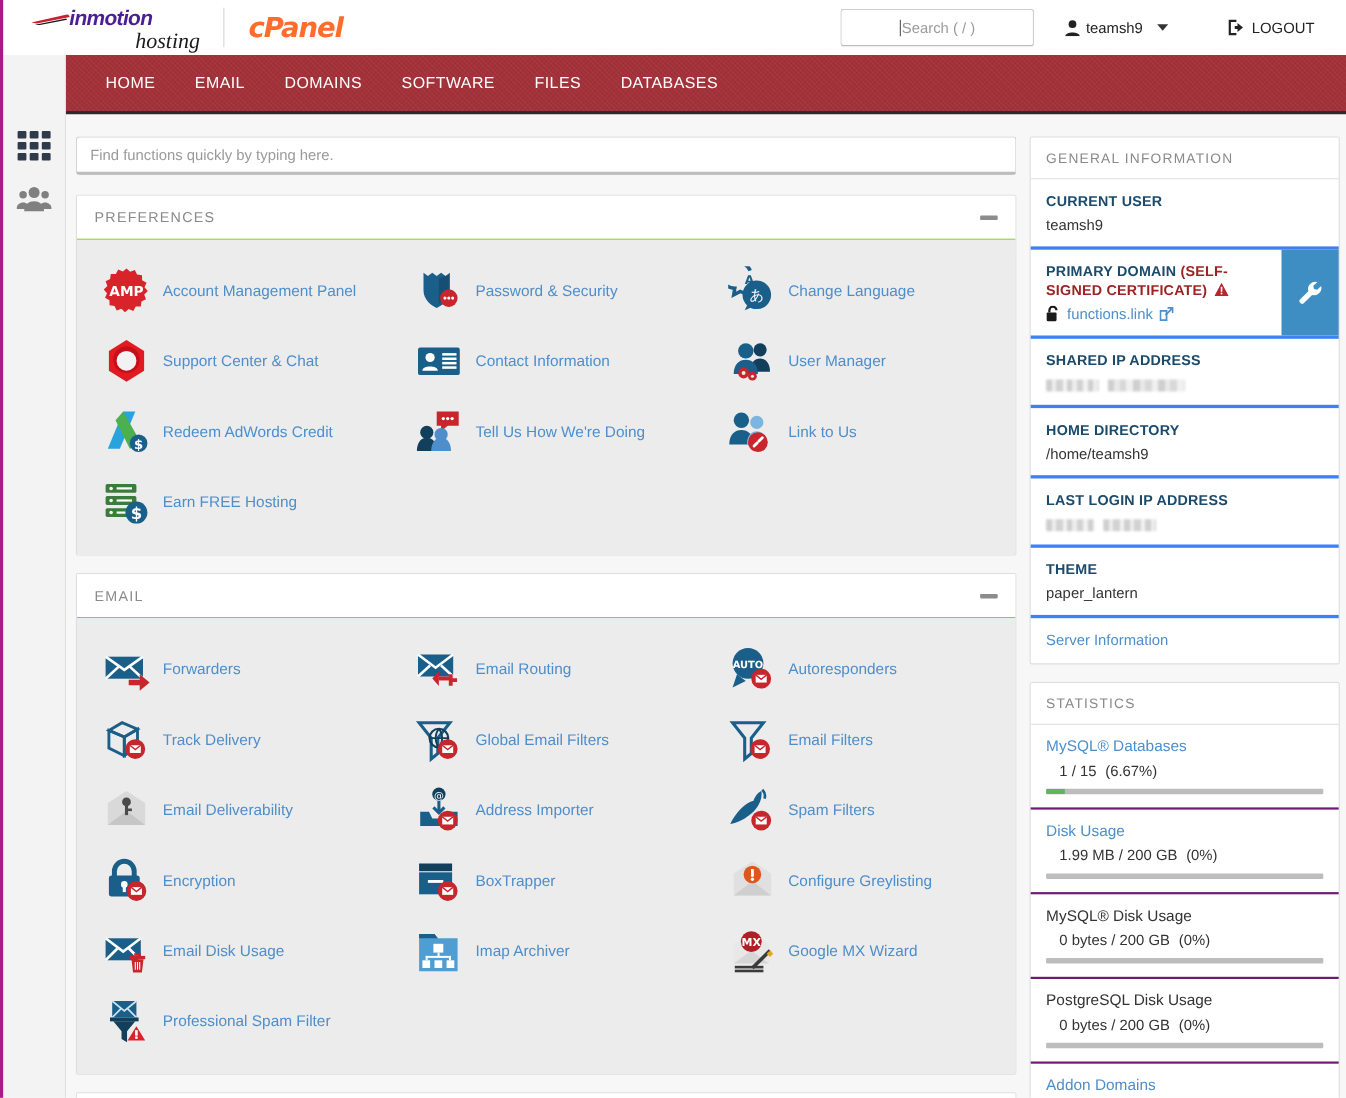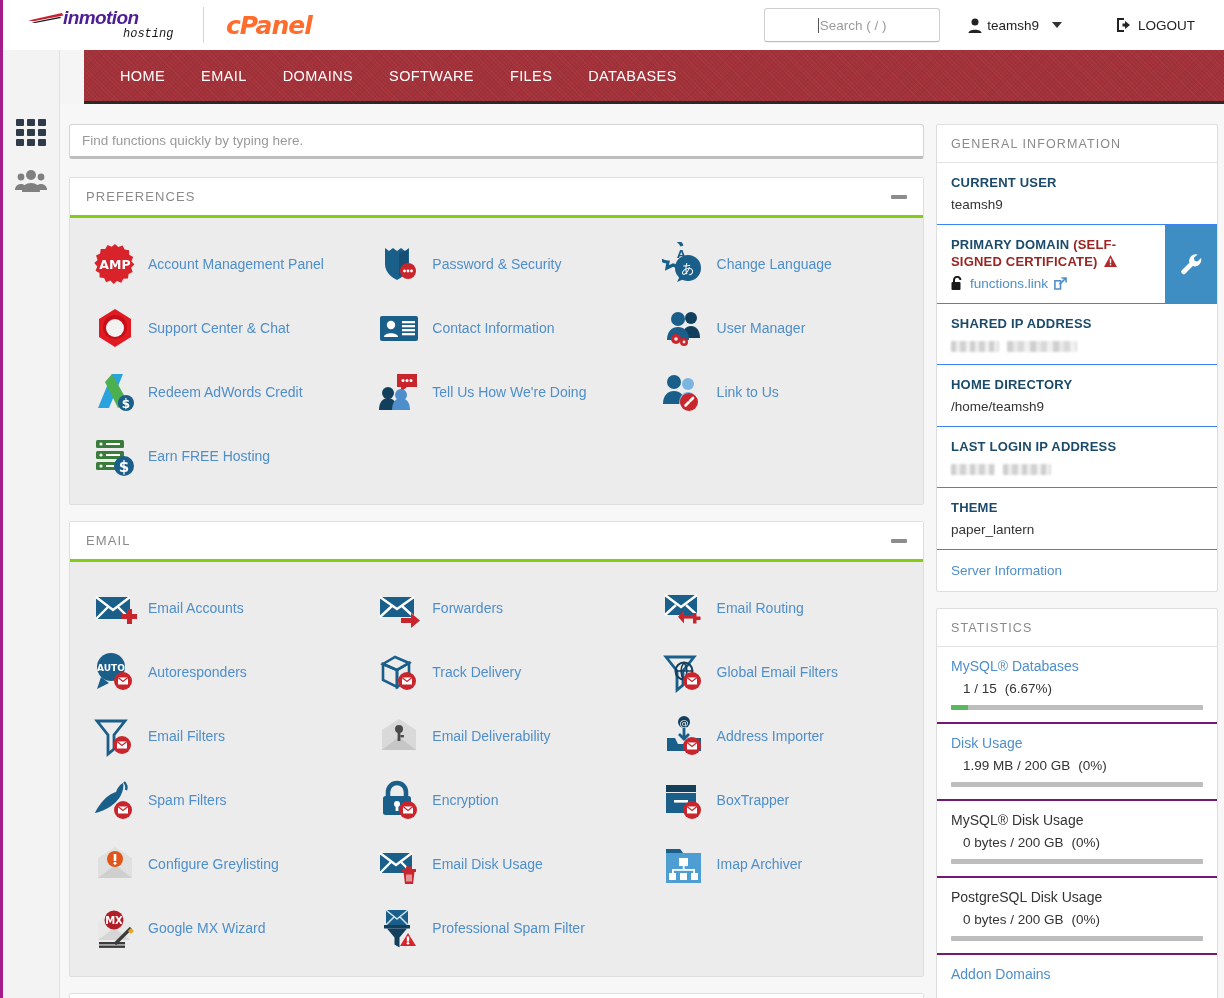--- a/index.html
+++ b/index.html
@@ -27,22 +27,22 @@
     position: absolute; left: 0; top: 10px; width: 42px; height: 10px;
   }
   .im-word {
     position: absolute; left: 38px; top: 4px;
     font-family: Liberation Sans, sans-serif;
     font-weight: bold; font-style: italic; font-size: 19px;
     color: #4c1d95; letter-spacing: -0.6px;
   }
   .im-sub {
     position: absolute; left: 98px; top: 24px;
-    font-family: Liberation Mono, monospace;
-    font-style: italic; font-size: 12px; color: #1a1a1a;
+    font-family: Liberation Serif, serif;
+    font-style: italic; font-size: 20px; color: #1a1a1a;
   }
   .brand-div {
     width: 1px; height: 36px; background: #d5d5d5; margin: 0 22px 0 8px;
   }
   .cpanel-word {
     font-family: "DejaVu Sans", sans-serif;
     font-weight: bold; font-style: italic; font-size: 25px;
     color: #ff6c2c; letter-spacing: -1px;
   }
 
@@ -70,21 +70,21 @@
     width: 0; height: 0; border-left: 5px solid transparent;
     border-right: 5px solid transparent; border-top: 6px solid #333;
     margin-left: 8px;
   }
   .logout {
     display: flex; align-items: center; gap: 6px;
     margin-left: 54px; font-size: 13.5px; color: #222;
   }
 
   
-  .navrow { display: flex; gap: 24px; }
+  .navrow { display: flex; }
   .leftrail {
     width: 57px; background: #f3f3f3; border-right: 1px solid #e0e0e0;
     flex: 0 0 57px;
   }
   .leftrail-inner {
     height: 948px; display: flex; flex-direction: column; align-items: center;
     padding-top: 14px; gap: 16px;
   }
   .rail-icon { width: 32px; height: 32px; cursor: pointer; }
   .mainnav {
@@ -129,21 +129,21 @@
     margin-bottom: 18px;
   }
 
   
   .panel {
     background: #fff; border: 1px solid #dedede; border-radius: 2px;
     margin-bottom: 16px;
   }
   .panel-head {
     height: 40px; display: flex; align-items: center;
-    padding: 0 16px; border-bottom: 3px solid #84cc16;
+    padding: 0 16px; border-bottom: 1px solid #84cc16;
     background: #fff;
   }
   .panel-title {
     color: #8a8a8a; font-size: 13px; letter-spacing: 1.1px;
   }
   .collapse-btn {
     margin-left: auto; width: 16px; height: 4px; background: #8c8c8c;
     border-radius: 1px; cursor: pointer;
   }
   .panel-body {
@@ -170,21 +170,21 @@
   .spanel {
     background: #fff; border: 1px solid #dedede; border-radius: 2px;
     margin-bottom: 16px;
   }
   .spanel-head {
     height: 38px; display: flex; align-items: center; padding: 0 14px;
     border-bottom: 1px solid #e2e2e2;
     color: #8a8a8a; font-size: 12.5px; letter-spacing: 1.1px;
   }
   .srow {
-    padding: 11px 14px 12px 14px; border-bottom: 1px solid #3b82f6;
+    padding: 11px 14px 12px 14px; border-bottom: 3px solid #3b82f6;
     position: relative;
   }
   .srow:last-child { border-bottom: none; }
   .sk {
     color: #1b4a6b; font-weight: bold; font-size: 13px; letter-spacing: 0.2px;
     margin-bottom: 6px; line-height: 17px;
   }
   .sk .warn { color: #9b2423; }
   .sv { color: #333; font-size: 13.5px; }
   .slink { color: #4e8ecb; font-size: 13.5px; cursor: pointer; }
@@ -472,31 +472,20 @@
         </div>
       </div>
 
       <div class="panel">
         <div class="panel-head">
           <span class="panel-title">EMAIL</span>
           <span class="collapse-btn"></span>
         </div>
         <div class="panel-body">
 
-          <div class="item">
-            <span class="ico">
-              <svg width="44" height="44" viewBox="0 0 44 44">
-                <rect x="3" y="11" width="34" height="22" fill="#1a5e8a"></rect>
-                <path d="M3 11 L20 24 L37 11" fill="none" stroke="#fff" stroke-width="2.4"></path>
-                <path d="M3 33 L15 21 M37 33 L25 21" stroke="#fff" stroke-width="2.4" fill="none"></path>
-                <path d="M29 28 h5 v-5 h5 v5 h5 v5 h-5 v5 h-5 v-5 h-5 z" fill="#c9252c"></path>
-              </svg>
-            </span>
-            <span class="lbl">Email Accounts</span>
-          </div>
 
           <div class="item">
             <span class="ico">
               <svg width="44" height="44" viewBox="0 0 44 44">
                 <rect x="3" y="11" width="34" height="20" fill="#1a5e8a"></rect>
                 <path d="M3 11 L20 23 L37 11" fill="none" stroke="#fff" stroke-width="2.4"></path>
                 <path d="M3 31 L15 20 M37 31 L25 20" stroke="#fff" stroke-width="2.4" fill="none"></path>
                 <path d="M24 32 h10 v-5 l9 7.5 -9 7.5 v-5 h-10 z" fill="#c9252c"></path>
               </svg>
             </span>

